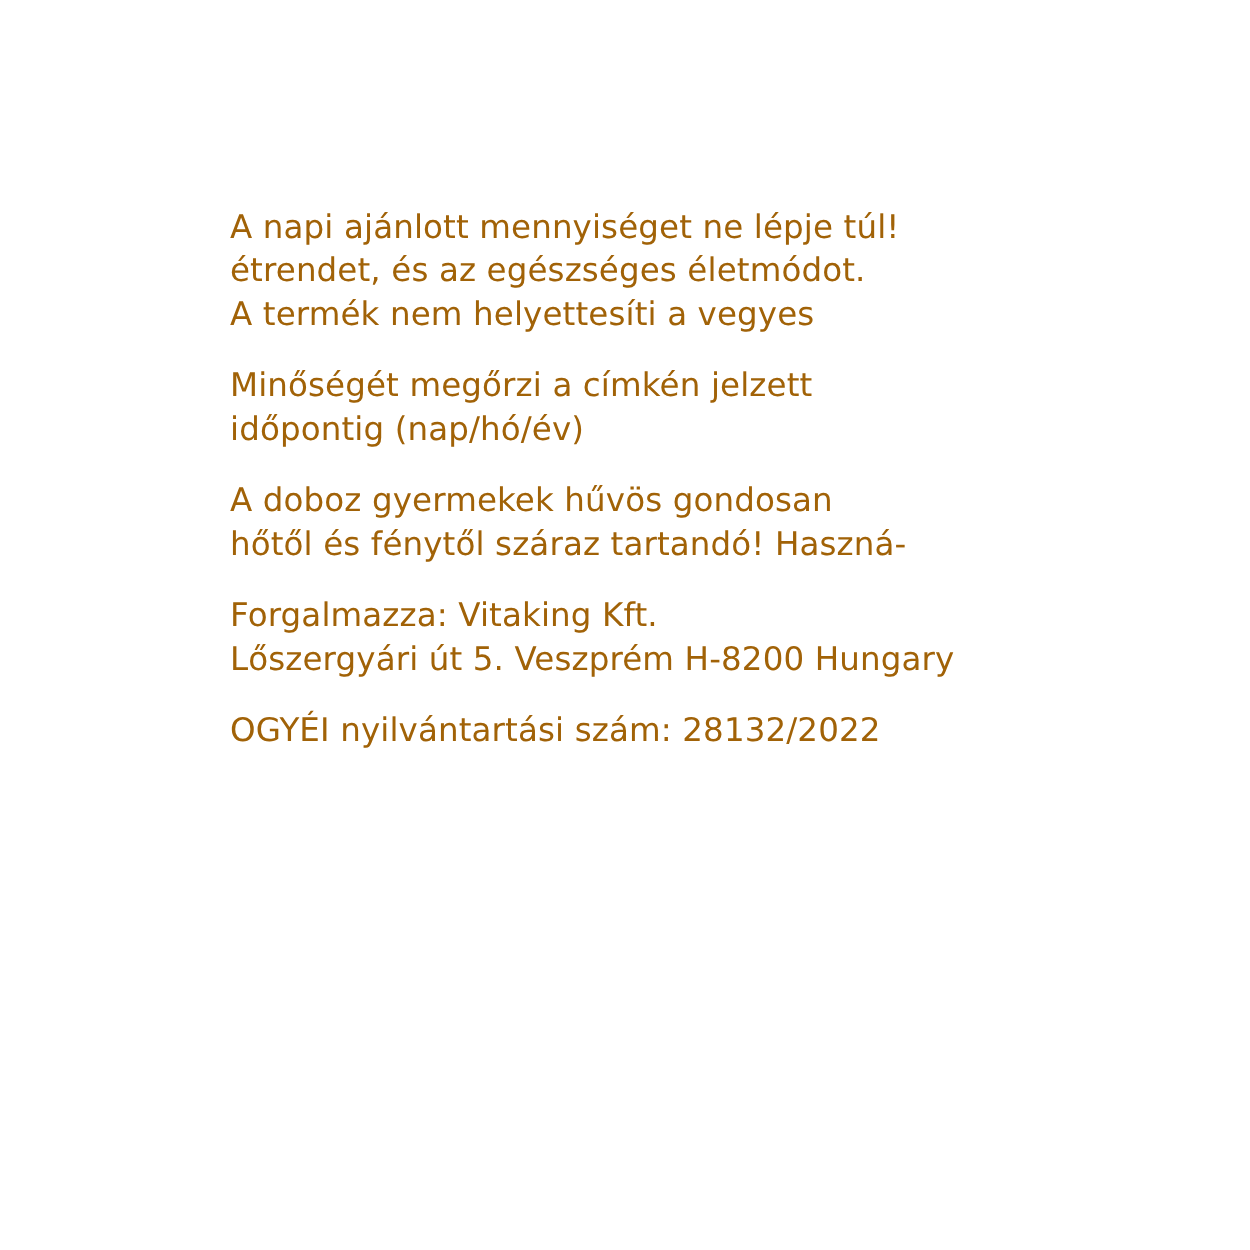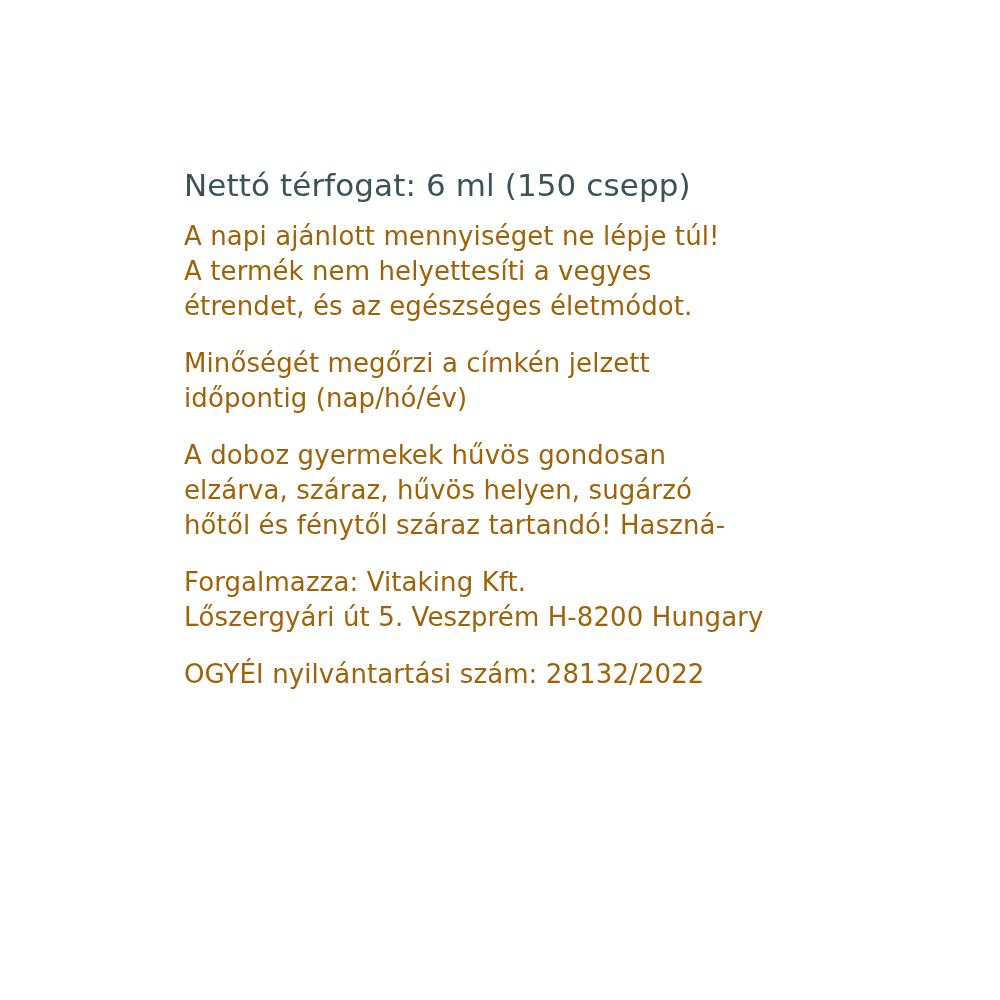--- a/index.html
+++ b/index.html
@@ -46,36 +46,34 @@
   }
 
   .para.last {
     margin-bottom: 4px;
   }
 </style>
 </head>
 <body>
 
 <div class="label-panel">
-  <div class="net-volume">Nettó térfogat: 6 ml (150 csepp)</div>
 
   <div class="para">
     <span class="line">A napi ajánlott mennyiséget ne lépje túl!</span>
+    <span class="line">étrendet, és az egészséges életmódot.</span>
     <span class="line">A termék nem helyettesíti a vegyes</span>
-    <span class="line">étrendet, és az egészséges életmódot.</span>
   </div>
 
   <div class="para">
     <span class="line">Minőségét megőrzi a címkén jelzett</span>
     <span class="line">időpontig (nap/hó/év)</span>
   </div>
 
   <div class="para">
     <span class="line">A doboz gyermekek hűvös gondosan</span>
-    <span class="line">elzárva, száraz, hűvös helyen, sugárzó</span>
     <span class="line">hőtől és fénytől száraz tartandó! Haszná-</span>
   </div>
 
   <div class="para">
     <span class="line">Forgalmazza:  Vitaking Kft.</span>
     <span class="line">Lőszergyári út 5. Veszprém H-8200 Hungary</span>
   </div>
 
   <div class="para last">
     <span class="line">OGYÉI nyilvántartási szám: 28132/2022</span>

